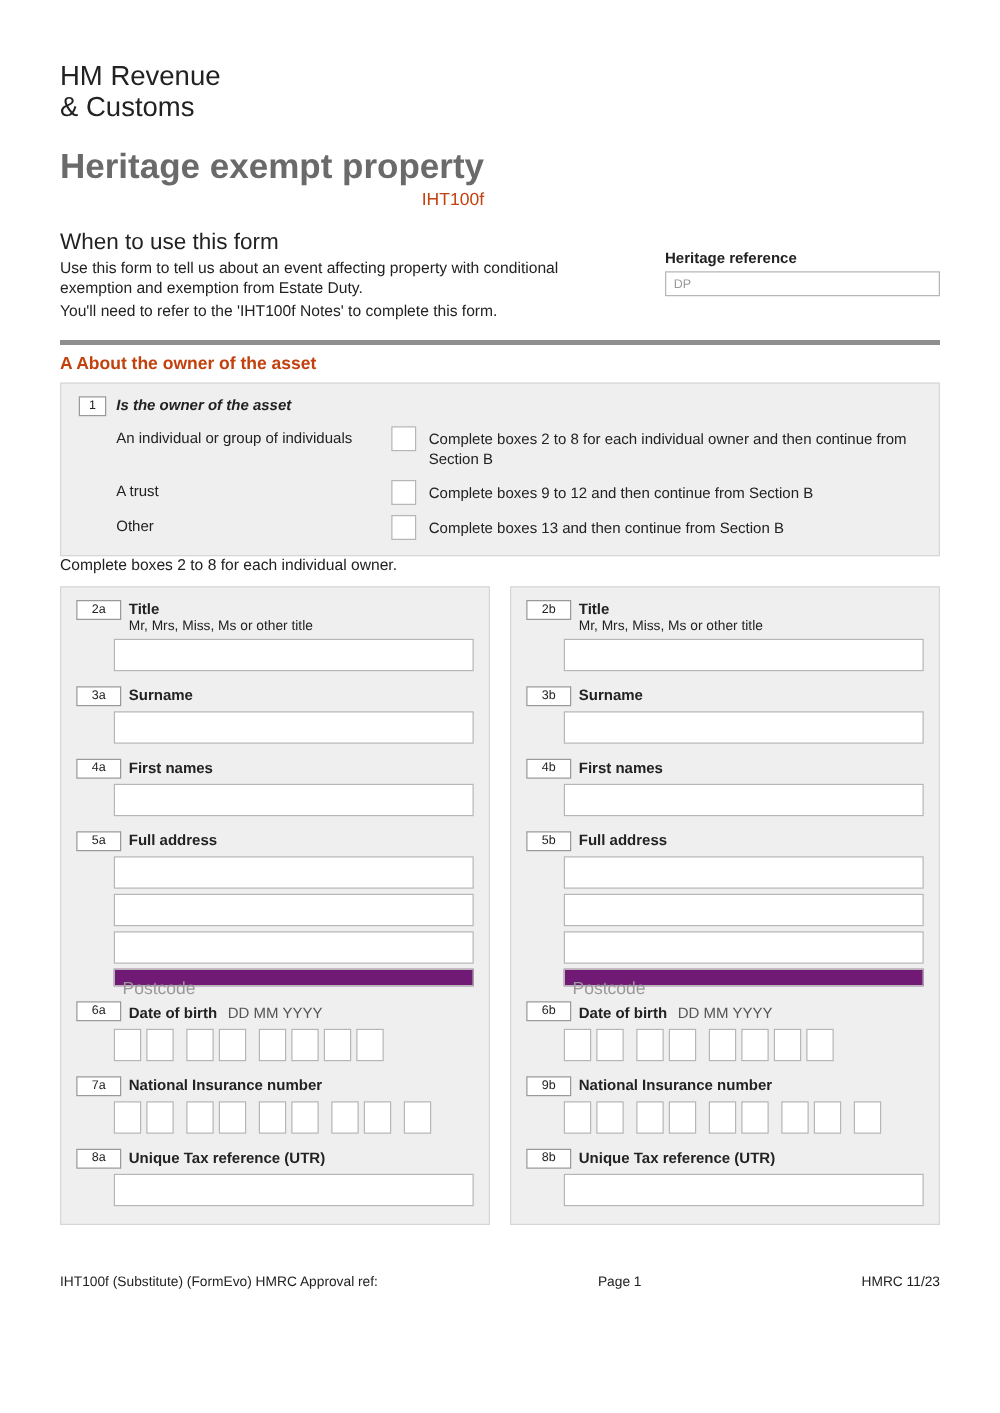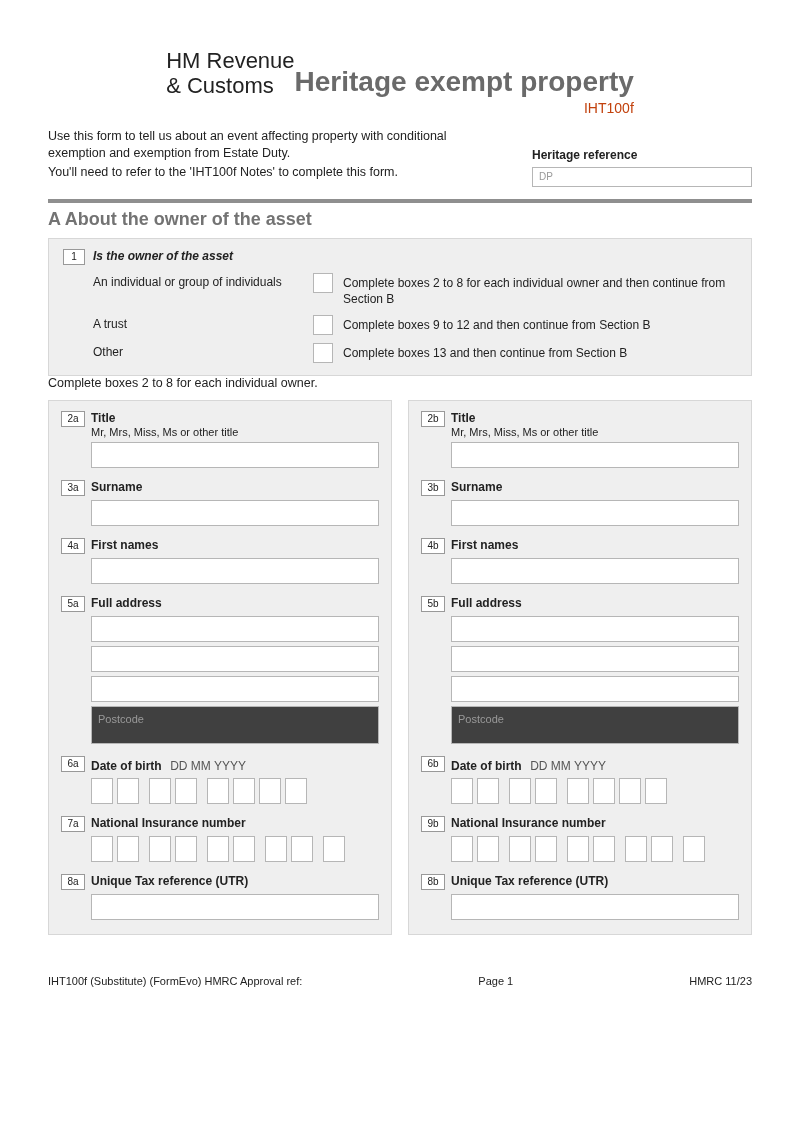--- a/index.html
+++ b/index.html
@@ -9,22 +9,23 @@
     font-family: Arial, Helvetica, sans-serif;
     color: #222;
     background: #fff;
     width: 800px;
   }
   .page {
     padding: 48px 48px 20px 48px;
   }
   .header-row {
     display: flex;
-    justify-content: center;
+    justify-content: space-between;
     align-items: flex-start;
+    flex-direction: column;
   }
   .logo {
     font-size: 22px;
     font-weight: 400;
     line-height: 1.15;
   }
   .title-block {
     text-align: right;
   }
   .title {
@@ -72,23 +73,23 @@
     font-size: 10px;
     padding: 0 6px;
     color: #999;
   }
   .rule {
     height: 4px;
     background: #8f8f8f;
     margin: 12px 0 6px 0;
   }
   .section-head {
-    font-size: 18px;
+    font-size: 14px;
     font-weight: 700;
-    color: #737373;
+    color: #c2410c;
     margin: 4px 0 8px 0;
   }
   .box {
     background: #efefef;
     border: 1px solid #d7d7d7;
     padding: 10px 14px 12px 14px;
   }
   .q-row {
     display: flex;
     align-items: flex-start;
@@ -155,21 +156,21 @@
   }
   .field {
     margin-bottom: 12px;
   }
   .field-head {
     display: flex;
     align-items: flex-start;
     gap: 6px;
     margin-bottom: 4px;
   }
-  .field-head .num { width: 24px; }
+  .field-head .num { width: 36px; }
   .field-label-wrap { }
   .field-label {
     font-size: 12px;
     font-weight: 700;
   }
   .field-hint {
     font-size: 11px;
     font-weight: 400;
     color: #222;
     margin-top: 1px;
@@ -188,24 +189,24 @@
     margin-left: 30px;
     width: calc(100% - 30px);
   }
   .text-area-stack .line {
     height: 26px;
     background: #fff;
     border: 1px solid #b6b6b6;
     margin-bottom: 4px;
   }
   .text-area-stack .pc {
-    height: 38px;
-    background: #404040;
-    border: 1px solid #b6b6b6;
-    font-size: 11px;
+    height: 14px;
+    background: #701a75;
+    border: 1px solid #b6b6b6;
+    font-size: 14px;
     color: #999;
     padding: 6px;
   }
   .char-row {
     display: flex;
     gap: 4px;
     margin-left: 30px;
   }
   .char-row .grp {
     display: flex;
@@ -242,20 +243,21 @@
       <div>&amp; Customs</div>
     </div>
     <div class="title-block">
       <div class="title">Heritage exempt property</div>
       <div class="form-code">IHT100f</div>
     </div>
   </div>
 
   <div class="intro-row">
     <div class="intro-left">
+      <div class="subhead">When to use this form</div>
       <div class="intro-text">Use this form to tell us about an event affecting property with conditional exemption and exemption from Estate Duty.</div>
       <div class="intro-text">You'll need to refer to the 'IHT100f Notes' to complete this form.</div>
     </div>
     <div class="intro-right">
       <div class="ref-label">Heritage reference</div>
       <input class="ref-input" value="DP" style="">
     </div>
   </div>
 
   <div class="rule"></div>

